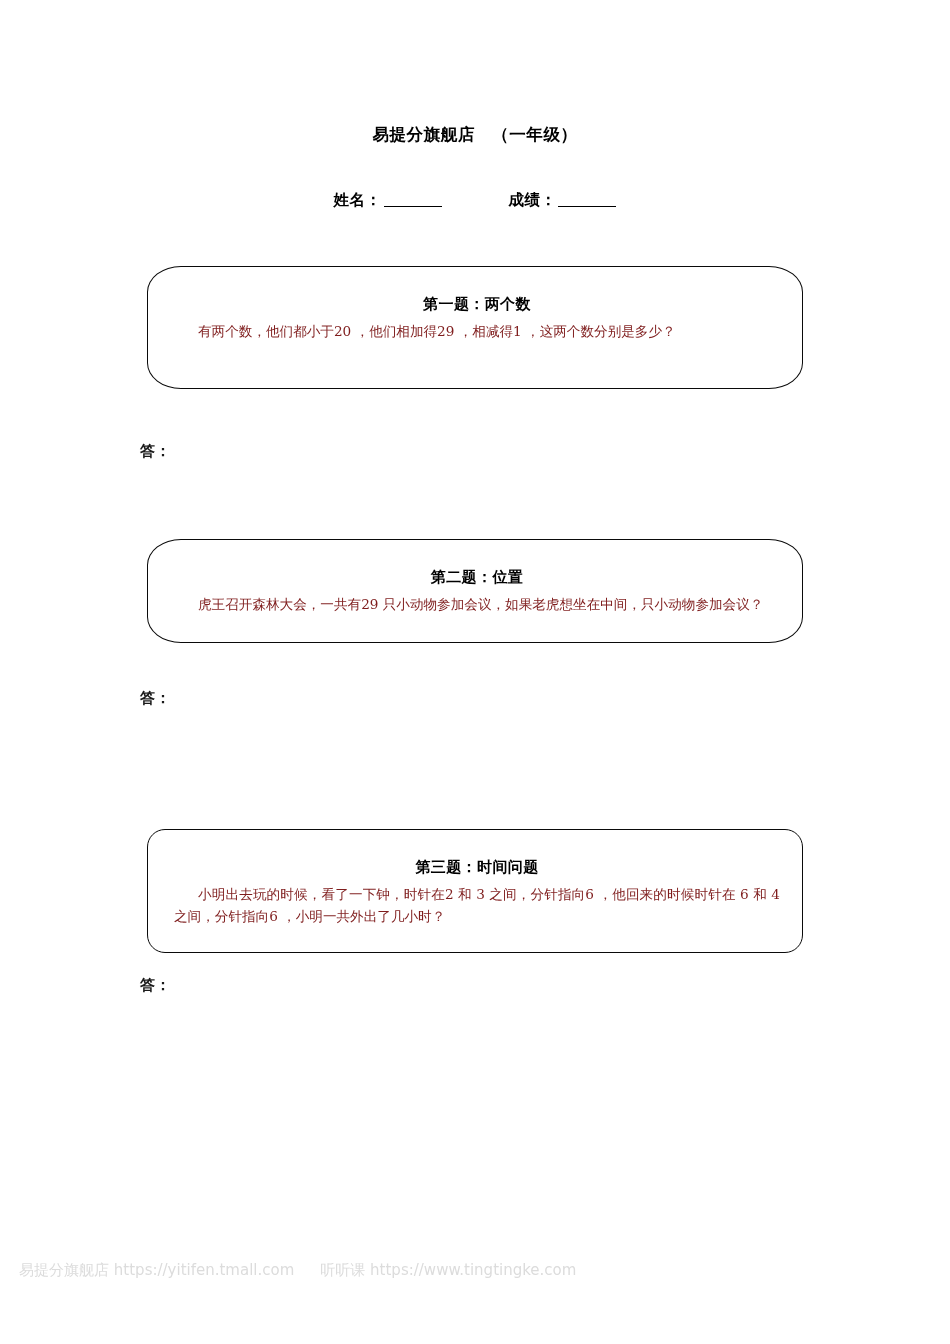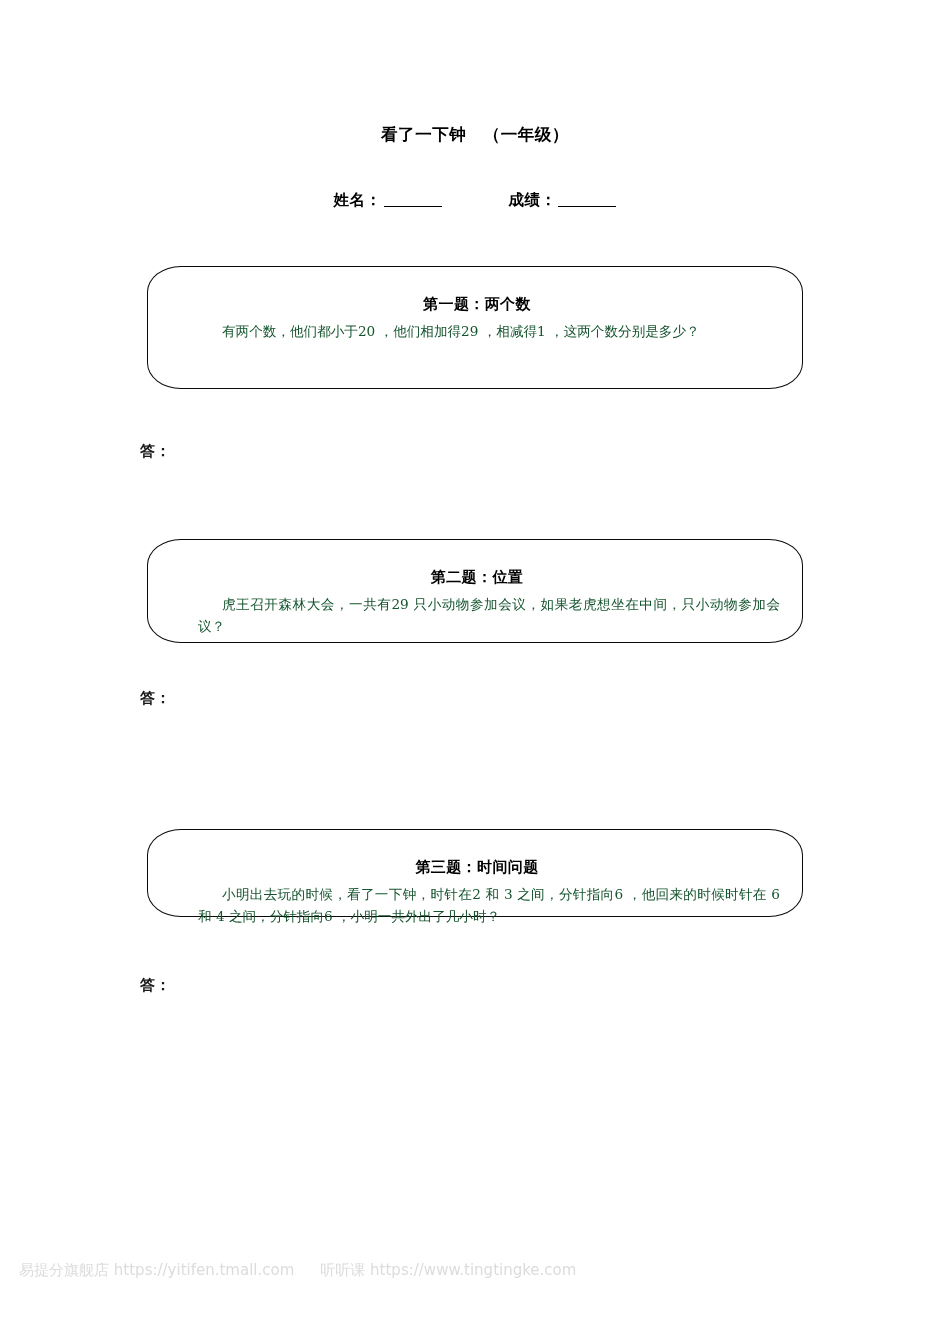--- a/index.html
+++ b/index.html
@@ -77,39 +77,38 @@
     left: 147px;
     width: 656px;
     box-sizing: border-box;
     border: 1.3px solid #0a0a0a;
     border-radius: 34px / 26px;
     background: #ffffff;
     padding: 24px 22px 10px 26px;
   }
   .qbox-1 { top: 266px; height: 123px; }
   .qbox-2 { top: 539px; height: 104px; }
-  .qbox-3 { top: 829px; height: 88px; }
+  .qbox-3 { top: 829px; height: 124px; border-radius: 18px; }
 
   .q-heading {
     text-align: center;
     font-size: 15px;
     font-weight: bold;
     color: #000;
     letter-spacing: 0.4px;
     margin: 4px 0 6px 0;
     font-family: "DejaVu Sans", "Liberation Sans", sans-serif;
   }
   .q-body {
     font-size: 13.6px;
     line-height: 1.62;
-    color: #14532d;
+    color: #7f1d1d;
     text-align: justify;
     font-family: "DejaVu Serif", "Liberation Serif", serif;
     text-indent: 24px;
-    margin-left: 24px;
   }
 
   
   .ans-label {
     position: absolute;
     left: 140px;
     font-size: 15px;
     font-weight: bold;
     color: #1a1a1a;
     letter-spacing: 0.5px;
@@ -132,21 +131,21 @@
   .footer-gap {
     display: inline-block;
     width: 26px;
   }
 </style>
 </head>
 <body>
 
 <div class="page">
 
-  <div class="doc-title">看了一下钟　（一年级）</div>
+  <div class="doc-title">易提分旗舰店　（一年级）</div>
 
   <div class="meta-row">
     <span class="meta-field">
       <span class="meta-label">姓名：</span><span class="meta-blank"></span>
     </span>
     <span class="meta-gap"></span>
     <span class="meta-field">
       <span class="meta-label">成绩：</span><span class="meta-blank"></span>
     </span>
   </div>

